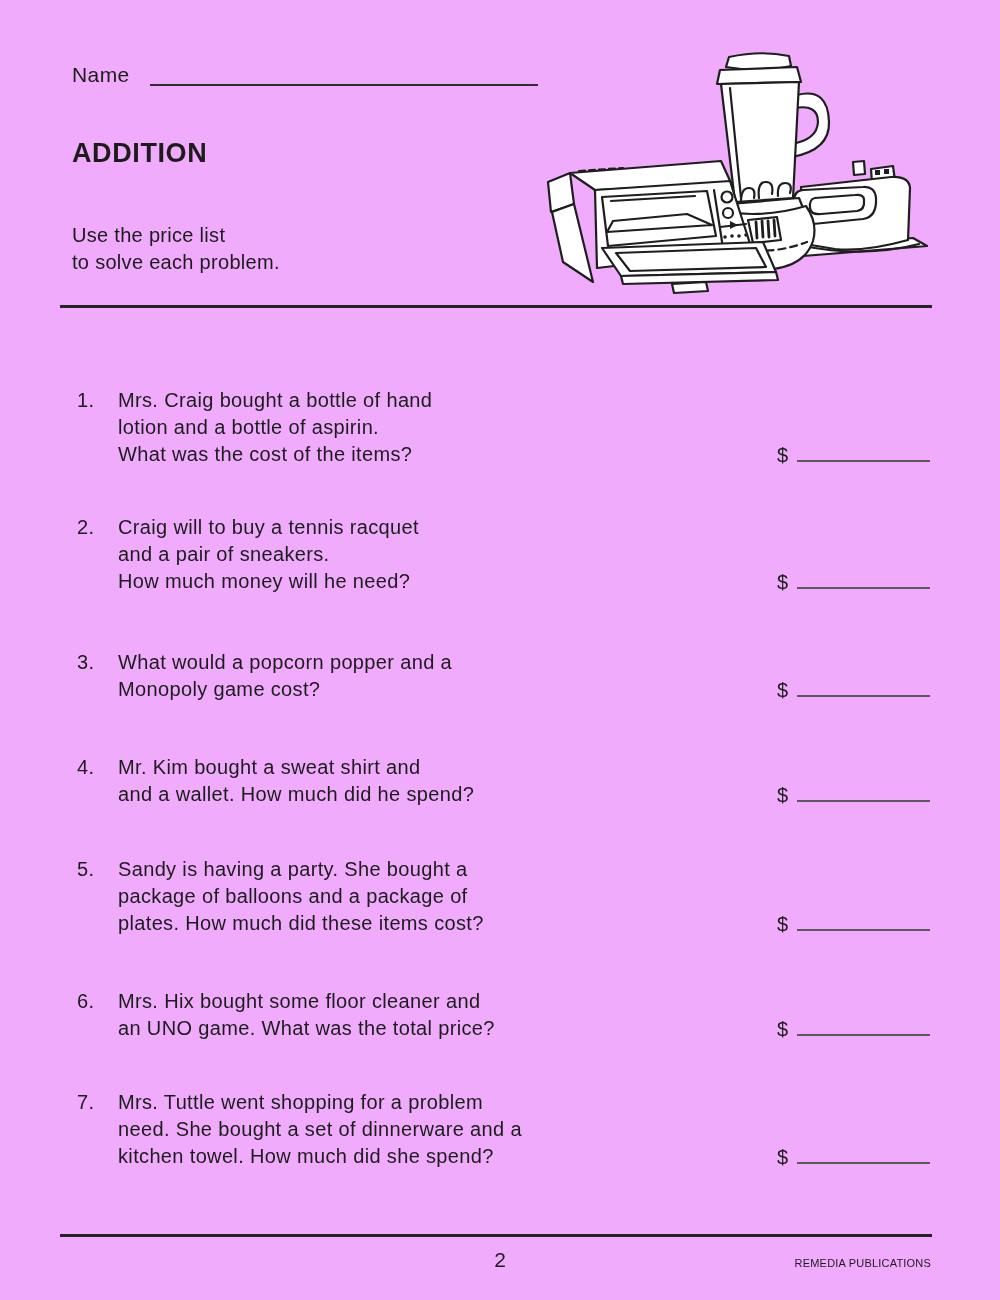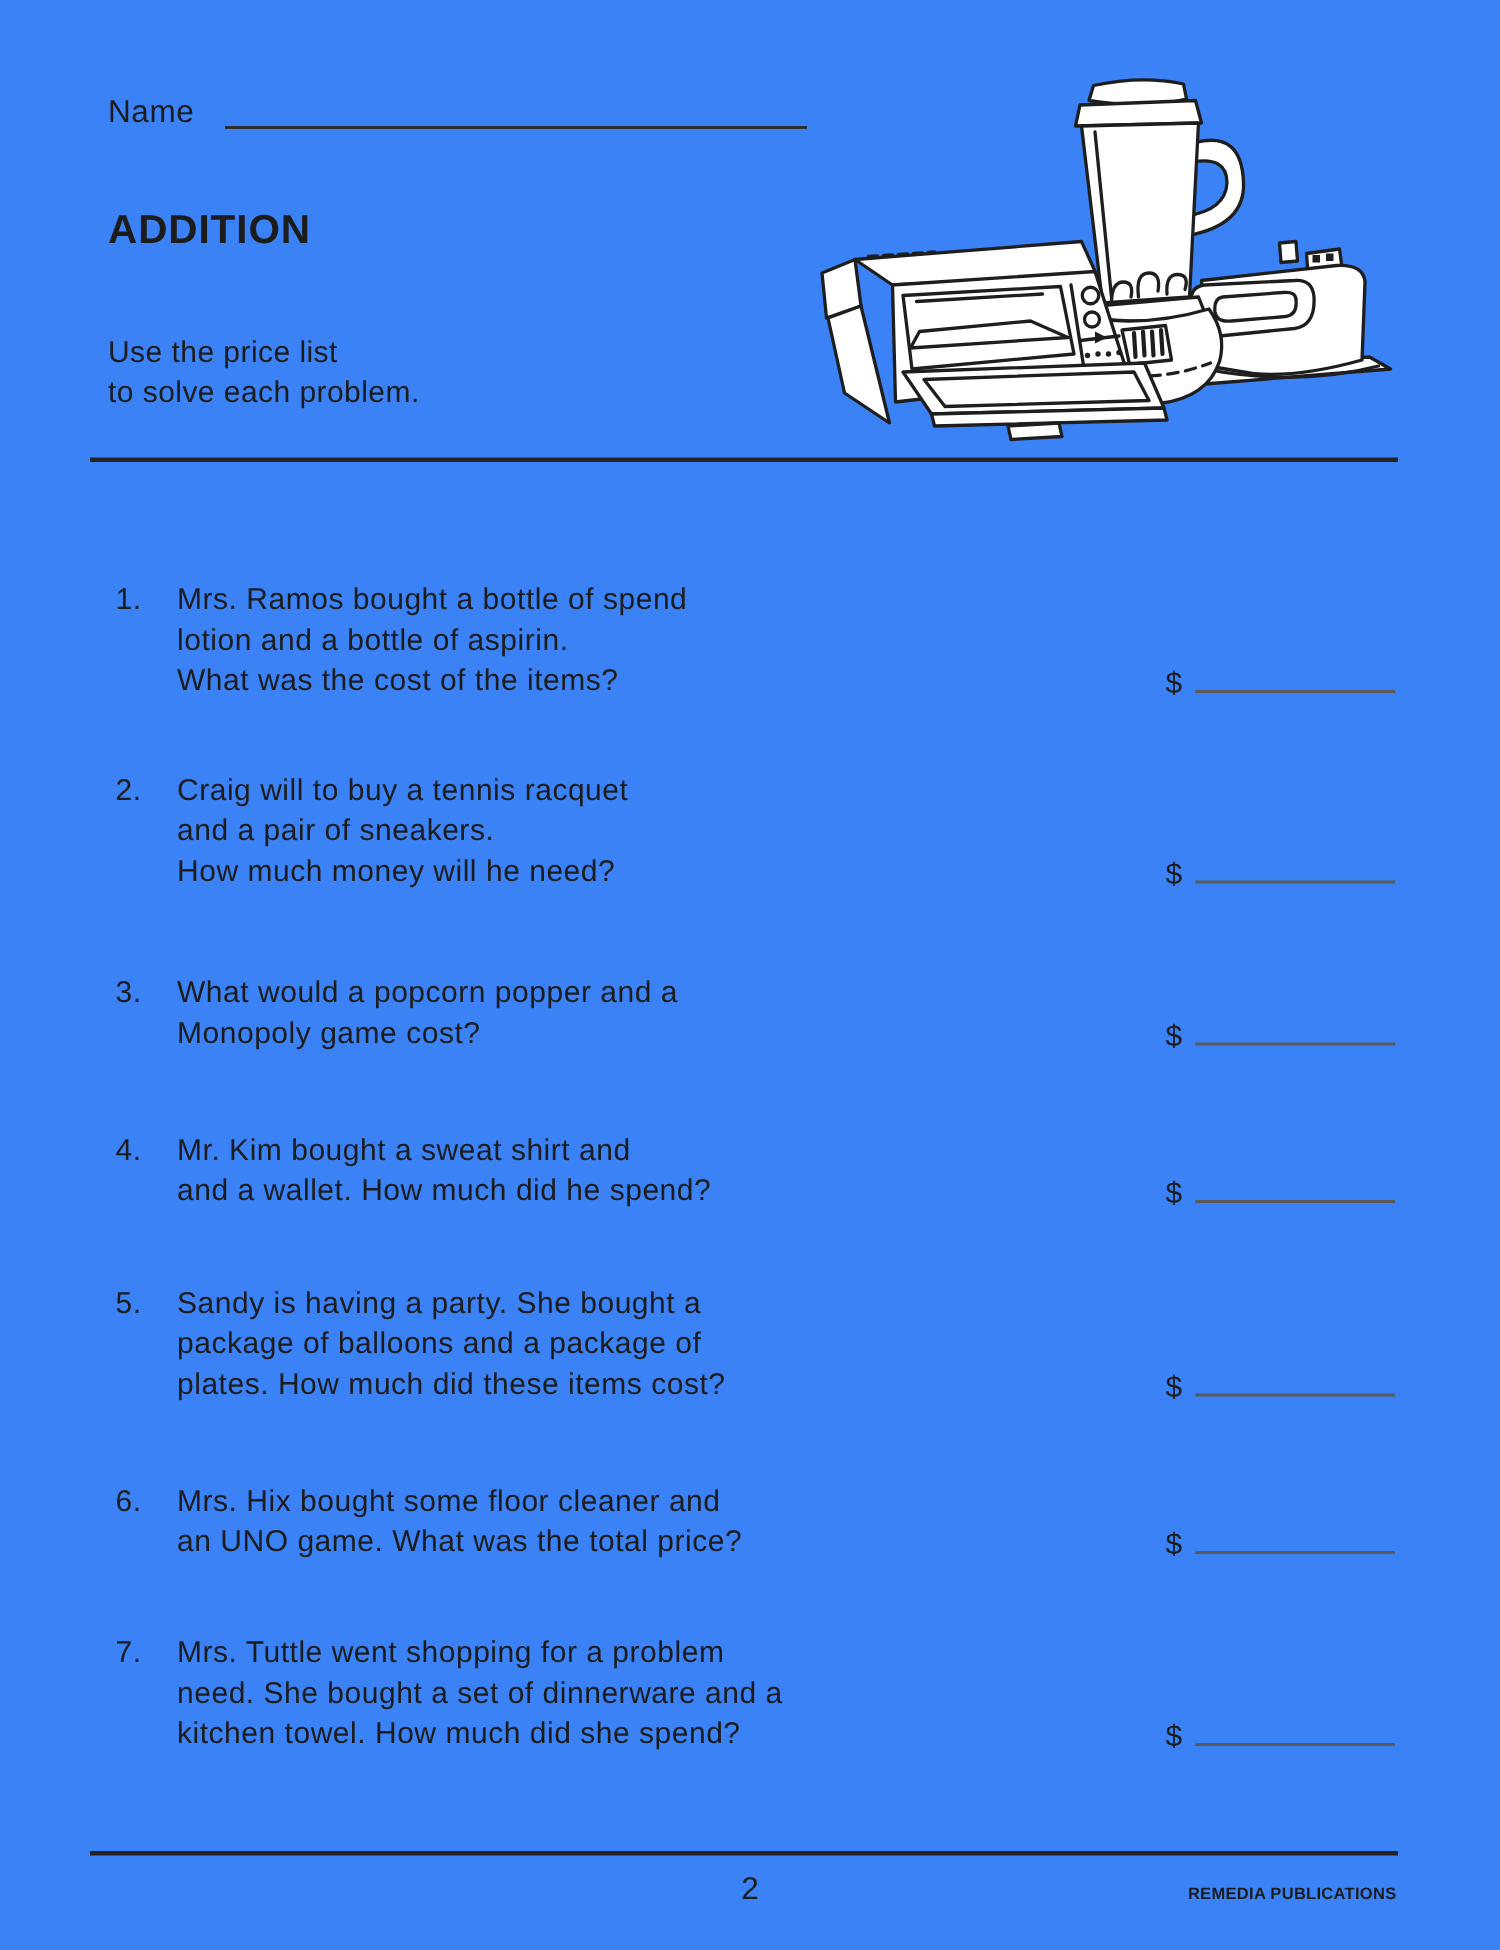--- a/index.html
+++ b/index.html
@@ -1,40 +1,40 @@
 <!DOCTYPE html>
 <html><head>
 <meta charset="utf-8">
 <style>
   html,body{margin:0;padding:0;background:#e8e8e8;}
   .page{
     position:relative;
     width:1000px;height:1300px;
     margin:0 auto;
-    background:#3b82f6;
+    background:#f0abfc;
     font-family:"Liberation Sans","DejaVu Sans",sans-serif;
     color:#1c1c1c;
     overflow:hidden;
   }
   .abs{position:absolute;}
   .name-label{left:72px;top:63px;font-size:21px;letter-spacing:0.4px;}
   .name-line{left:150px;top:62px;width:388px;height:22px;border-bottom:2px solid #2e2e2e;}
   .title{left:72px;top:138px;font-size:27px;font-weight:bold;letter-spacing:0.6px;}
   .instructions{left:72px;top:222px;font-size:20px;line-height:27px;letter-spacing:0.3px;}
   .illustration{left:535px;top:40px;width:400px;height:260px;}
   .rule{left:60px;width:872px;height:3px;background:#242424;}
   .rule-top{top:305px;}
   .rule-bottom{top:1234px;}
   .problem{display:flex;left:77px;font-size:20px;line-height:27px;letter-spacing:0.35px;}
   .pnum{width:41px;flex:0 0 41px;}
   .answer{left:777px;font-size:20px;line-height:27px;display:flex;align-items:baseline;}
   .dollar{display:inline-block;}
   .blank{display:inline-block;width:133px;height:22px;margin-left:9px;border-bottom:2px solid #5a5a5a;}
   .page-number{left:0;top:1248px;width:1000px;text-align:center;font-size:21px;}
-  .publisher{right:69px;top:1257px;font-size:11px;font-weight:bold;letter-spacing:0.2px;}
+  .publisher{right:69px;top:1257px;font-size:11px;font-weight:normal;letter-spacing:0.2px;}
   svg .ln{fill:none;stroke:#1e1e1e;stroke-width:2.2;stroke-linecap:round;stroke-linejoin:round;}
   svg .fl{fill:#ffffff;stroke:#1e1e1e;stroke-width:2.2;stroke-linecap:round;stroke-linejoin:round;}
   svg .solid{fill:#1e1e1e;stroke:none;}
 </style>
 </head>
 <body>
 
 <div class="page">
 
   <div class="abs name-label">Name</div>
@@ -99,21 +99,21 @@
       <path class="fl" d="M86,236 L241,232 L243,240 L88,244 Z"></path>
       <path class="fl" d="M137,244 L171,242 L173,251 L139,253 Z"></path>
     </g>
   </svg>
 
   <div class="abs rule rule-top"></div>
 
   <div class="abs problem" style="top:387px">
     <div class="pnum">1.</div>
     <div class="plines">
-      <div>Mrs. Ramos bought a bottle of spend</div>
+      <div>Mrs. Craig bought a bottle of hand</div>
       <div>lotion and a bottle of aspirin.</div>
       <div>What was the cost of the items?</div>
     </div>
   </div>
   <div class="abs answer" style="top:438px">
     <span class="dollar">$</span>
     <span class="blank"></span>
   </div>
 
   <div class="abs problem" style="top:514px">

